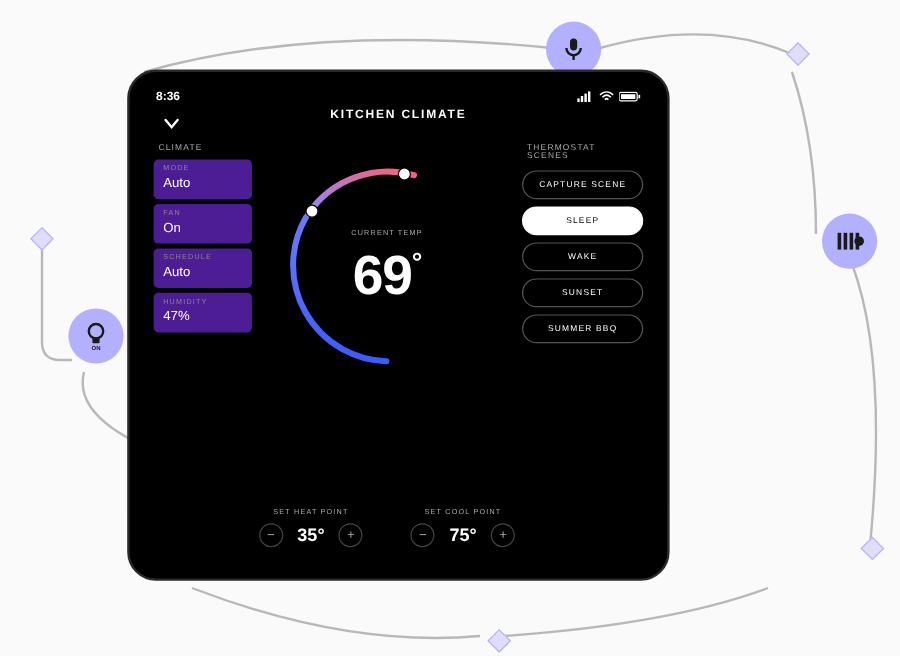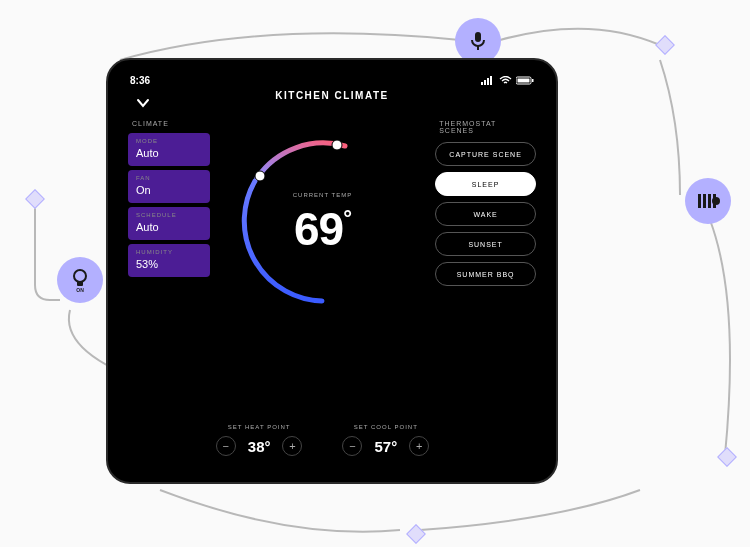--- a/index.html
+++ b/index.html
@@ -239,21 +239,21 @@
         <div class="card">
           <div class="card-label">FAN</div>
           <div class="card-value">On</div>
         </div>
         <div class="card">
           <div class="card-label">SCHEDULE</div>
           <div class="card-value">Auto</div>
         </div>
         <div class="card">
           <div class="card-label">HUMIDITY</div>
-          <div class="card-value">53%</div>
+          <div class="card-value">47%</div>
         </div>
       </div>
 
       <div class="center">
         <div class="dial-wrap">
           <svg class="dial-svg" width="190" height="190" viewBox="0 0 190 190">
             <defs>
               <linearGradient id="coolg" x1="0" y1="1" x2="0" y2="0">
                 <stop offset="0%" stop-color="#3a5bff"></stop>
                 <stop offset="100%" stop-color="#6a7aff"></stop>
@@ -269,29 +269,29 @@
             <circle cx="110" cy="19" r="5" fill="#fff" stroke="#000" stroke-width="1"></circle>
           </svg>
           <div class="temp-label">CURRENT TEMP</div>
           <div class="temp-value"><span>69</span><sup>°</sup></div>
         </div>
         <div class="setpoints">
           <div class="setpoint">
             <div class="sp-label">SET HEAT POINT</div>
             <div class="sp-row">
               <div class="sp-btn">−</div>
-              <div class="sp-value">38°</div>
+              <div class="sp-value">35°</div>
               <div class="sp-btn">+</div>
             </div>
           </div>
           <div class="setpoint">
             <div class="sp-label">SET COOL POINT</div>
             <div class="sp-row">
               <div class="sp-btn">−</div>
-              <div class="sp-value">57°</div>
+              <div class="sp-value">75°</div>
               <div class="sp-btn">+</div>
             </div>
           </div>
         </div>
       </div>
 
       <div class="scenes">
         <div class="scenes-title">THERMOSTAT SCENES</div>
         <div class="scene-btn">CAPTURE SCENE</div>
         <div class="scene-btn active">SLEEP</div>

